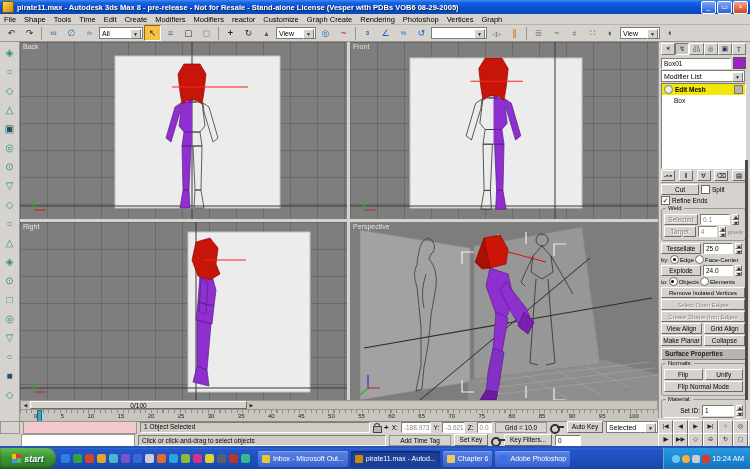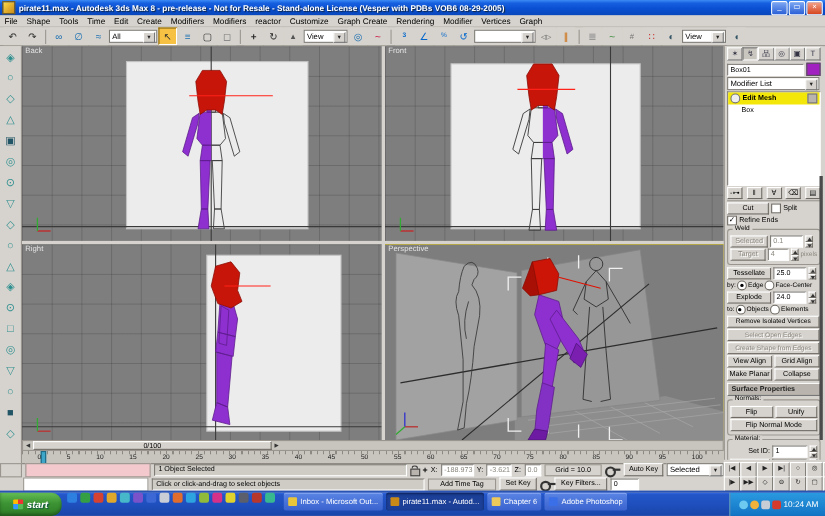--- a/index.html
+++ b/index.html
@@ -123,21 +123,21 @@
   .locki::after{content:"";position:absolute;left:0;top:3px;width:7px;height:5px;background:#b9b5ae;border:1px solid #444;}
   .keyi{width:14px;height:8px;position:relative;flex:none;}
   .keyi::before{content:"";position:absolute;left:0;top:1px;width:6px;height:6px;border:2px solid #333;border-radius:50%;}
   .keyi::after{content:"";position:absolute;left:7px;top:3px;width:7px;height:2px;background:#333;}
   .pbtn{width:13px;height:12px;background:#d6d3ce;border:1px solid;border-color:#fff #6f6b64 #6f6b64 #fff;
     font-size:6px;line-height:11px;text-align:center;color:#222;flex:none;}
 
   
   #taskbar{left:0;top:448px;width:750px;height:21px;
     background:linear-gradient(180deg,#3168e0 0%,#2456c8 8%,#1f4fbe 50%,#1945a8 100%);
-    display:flex;align-items:flex-start;}
+    display:flex;align-items:center;}
   #startbtn{width:56px;height:21px;flex:none;border-radius:0 9px 9px 0;
     background:linear-gradient(180deg,#63bc53 0%,#3d9434 45%,#2e7d27 100%);
     display:flex;align-items:center;justify-content:center;gap:3px;
     box-shadow:inset 0 -2px 3px rgba(0,0,0,.3);}
   #startbtn .flag{width:9px;height:9px;flex:none;border-radius:1px;
     background:conic-gradient(#e33 0 25%,#5b5 0 50%,#39f 0 75%,#fb0 0 100%);}
   #startbtn span{color:#fff;font-size:9px;font-weight:bold;font-style:italic;text-shadow:1px 1px 1px #154;}
   #ql{display:flex;align-items:center;gap:3px;padding:0 5px;flex:none;}
   #ql i{width:9px;height:9px;border-radius:2px;flex:none;}
   .taskbtn{height:16px;margin-left:3px;padding:0 4px;border-radius:2px;flex:none;
@@ -170,21 +170,21 @@
     <span>Tools</span>
     <span>Time</span>
     <span>Edit</span>
     <span>Create</span>
     <span>Modifiers</span>
     <span>Modifiers</span>
     <span>reactor</span>
     <span>Customize</span>
     <span>Graph Create</span>
     <span>Rendering</span>
-    <span>Modifier</span>
+    <span>Photoshop</span>
     <span>Vertices</span>
     <span>Graph</span>
   </div>
 
   <div id="toolbar" class="abs">
     <span class="tbtn g-undo"></span>
     <span class="tbtn g-redo"></span>
     <span class="tsep"></span>
     <span class="tbtn g-chain"></span>
     <span class="tbtn g-unlink"></span>

